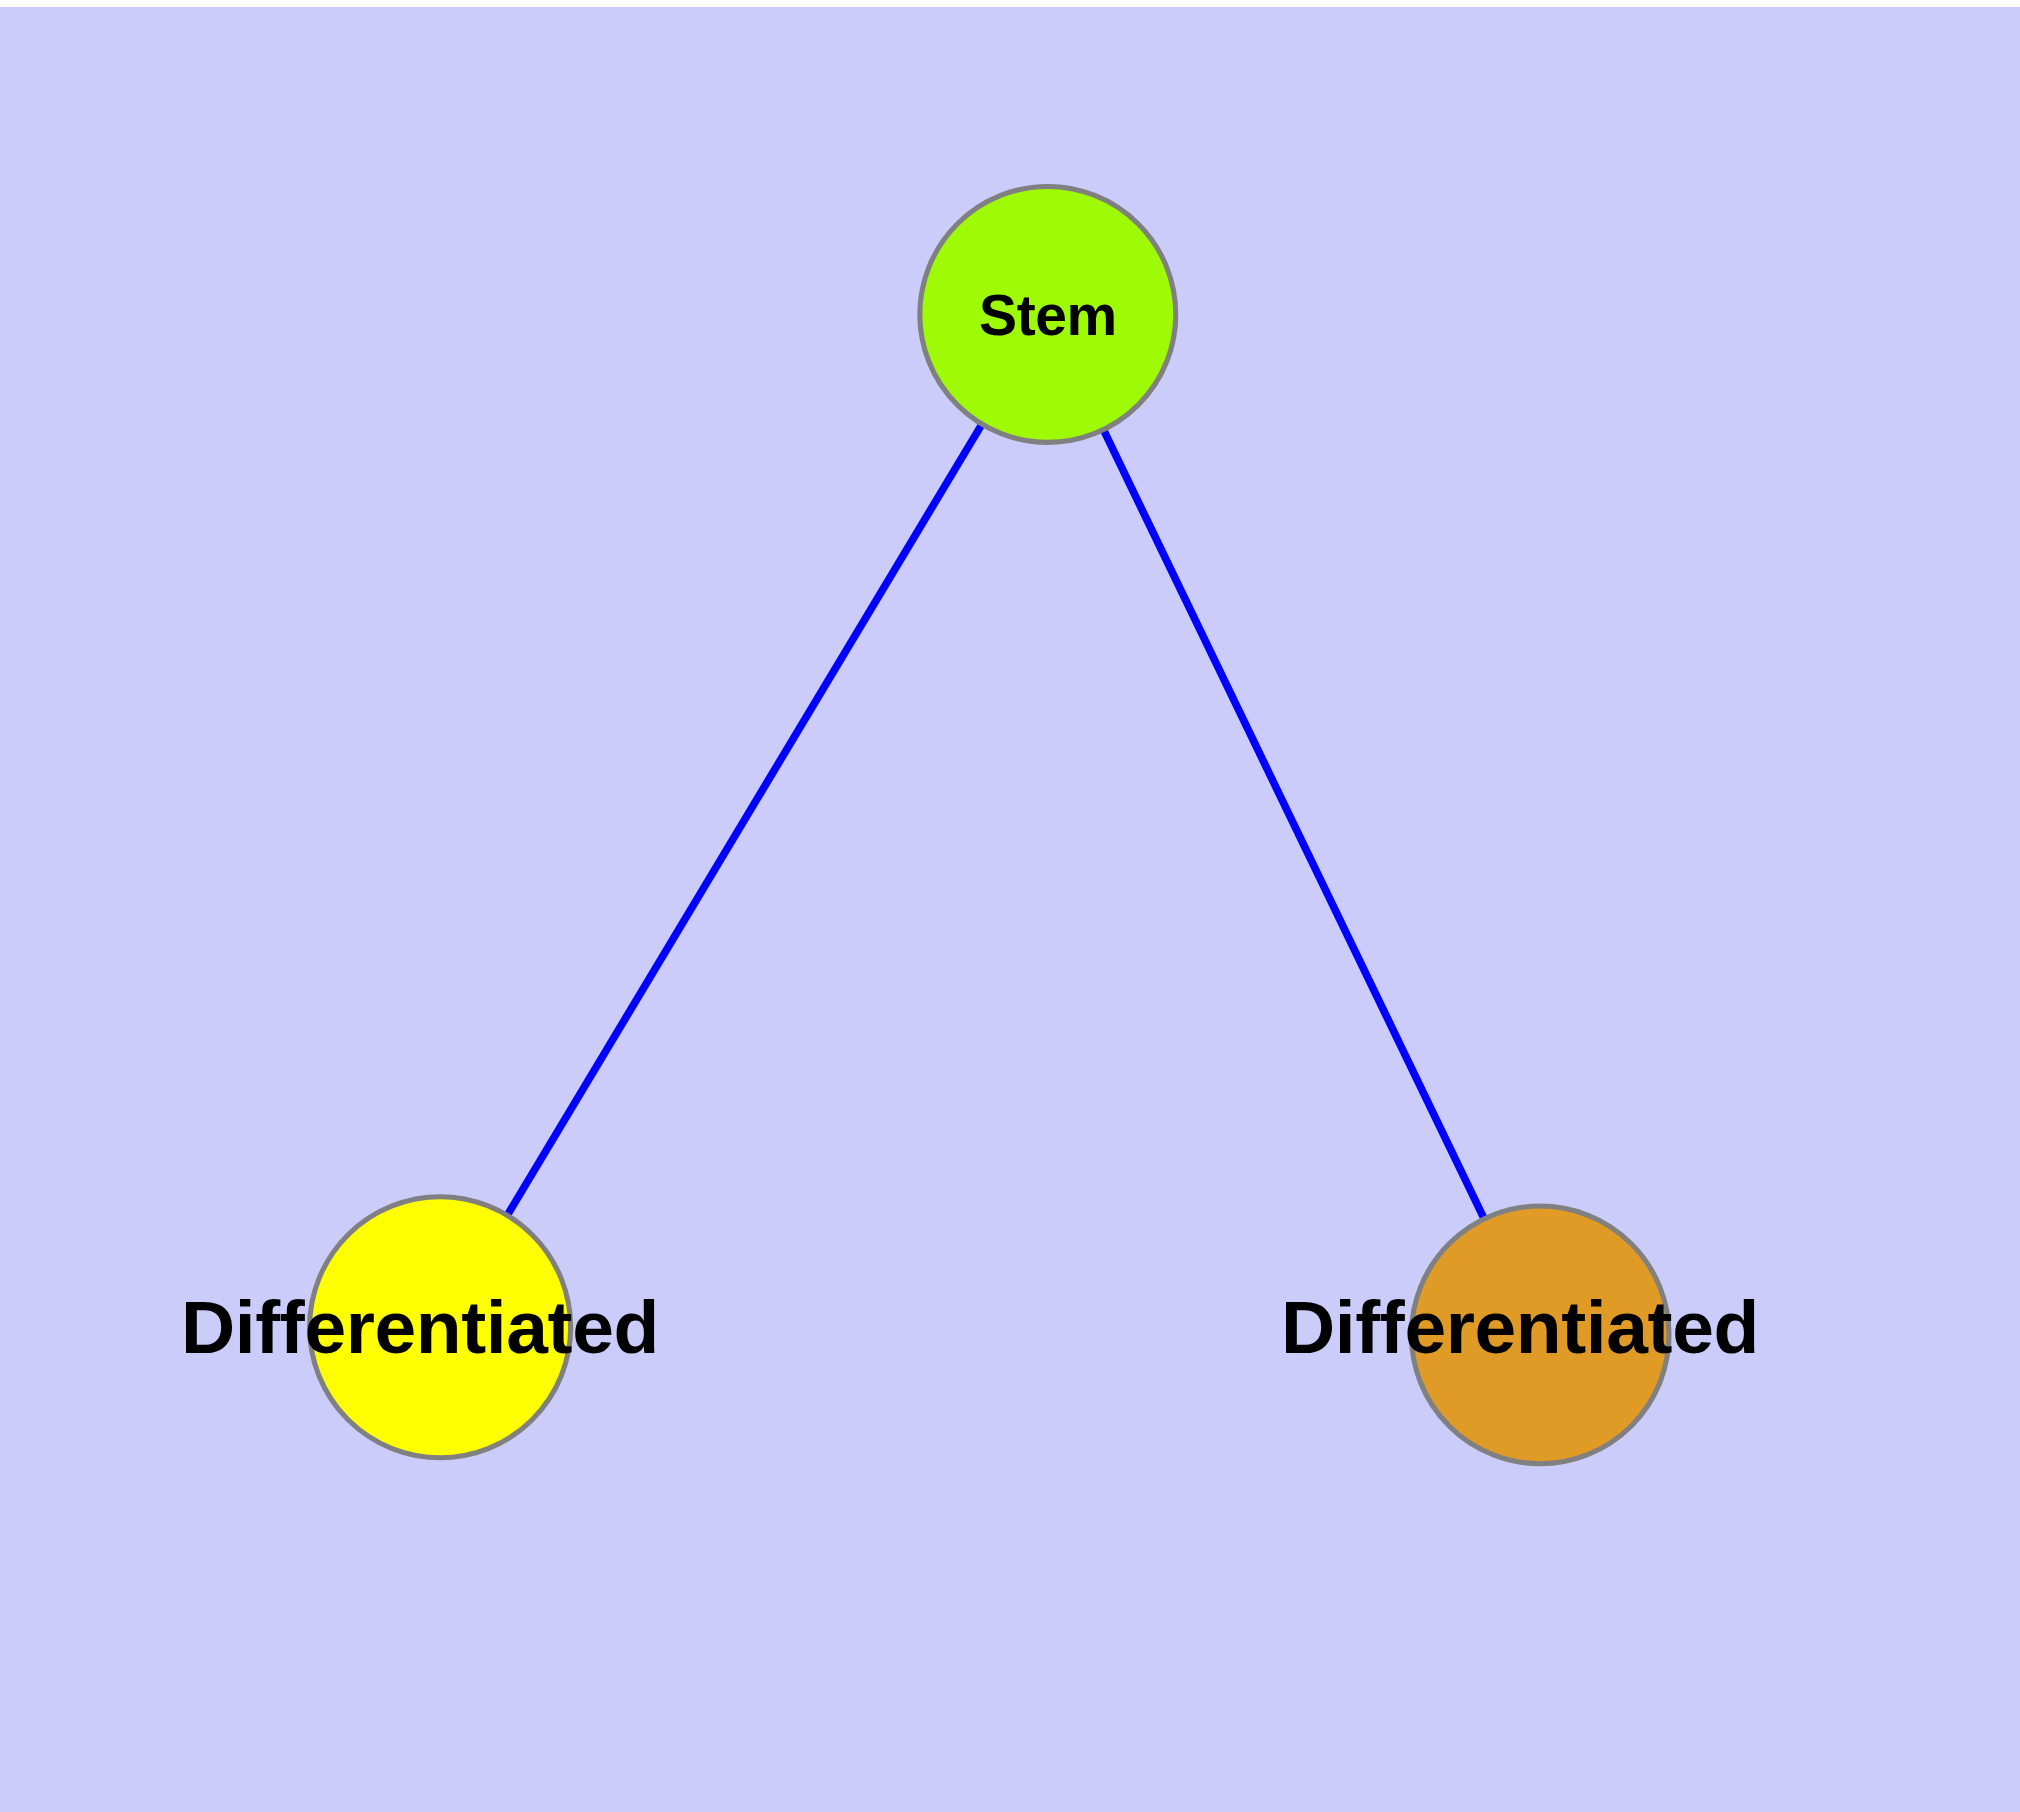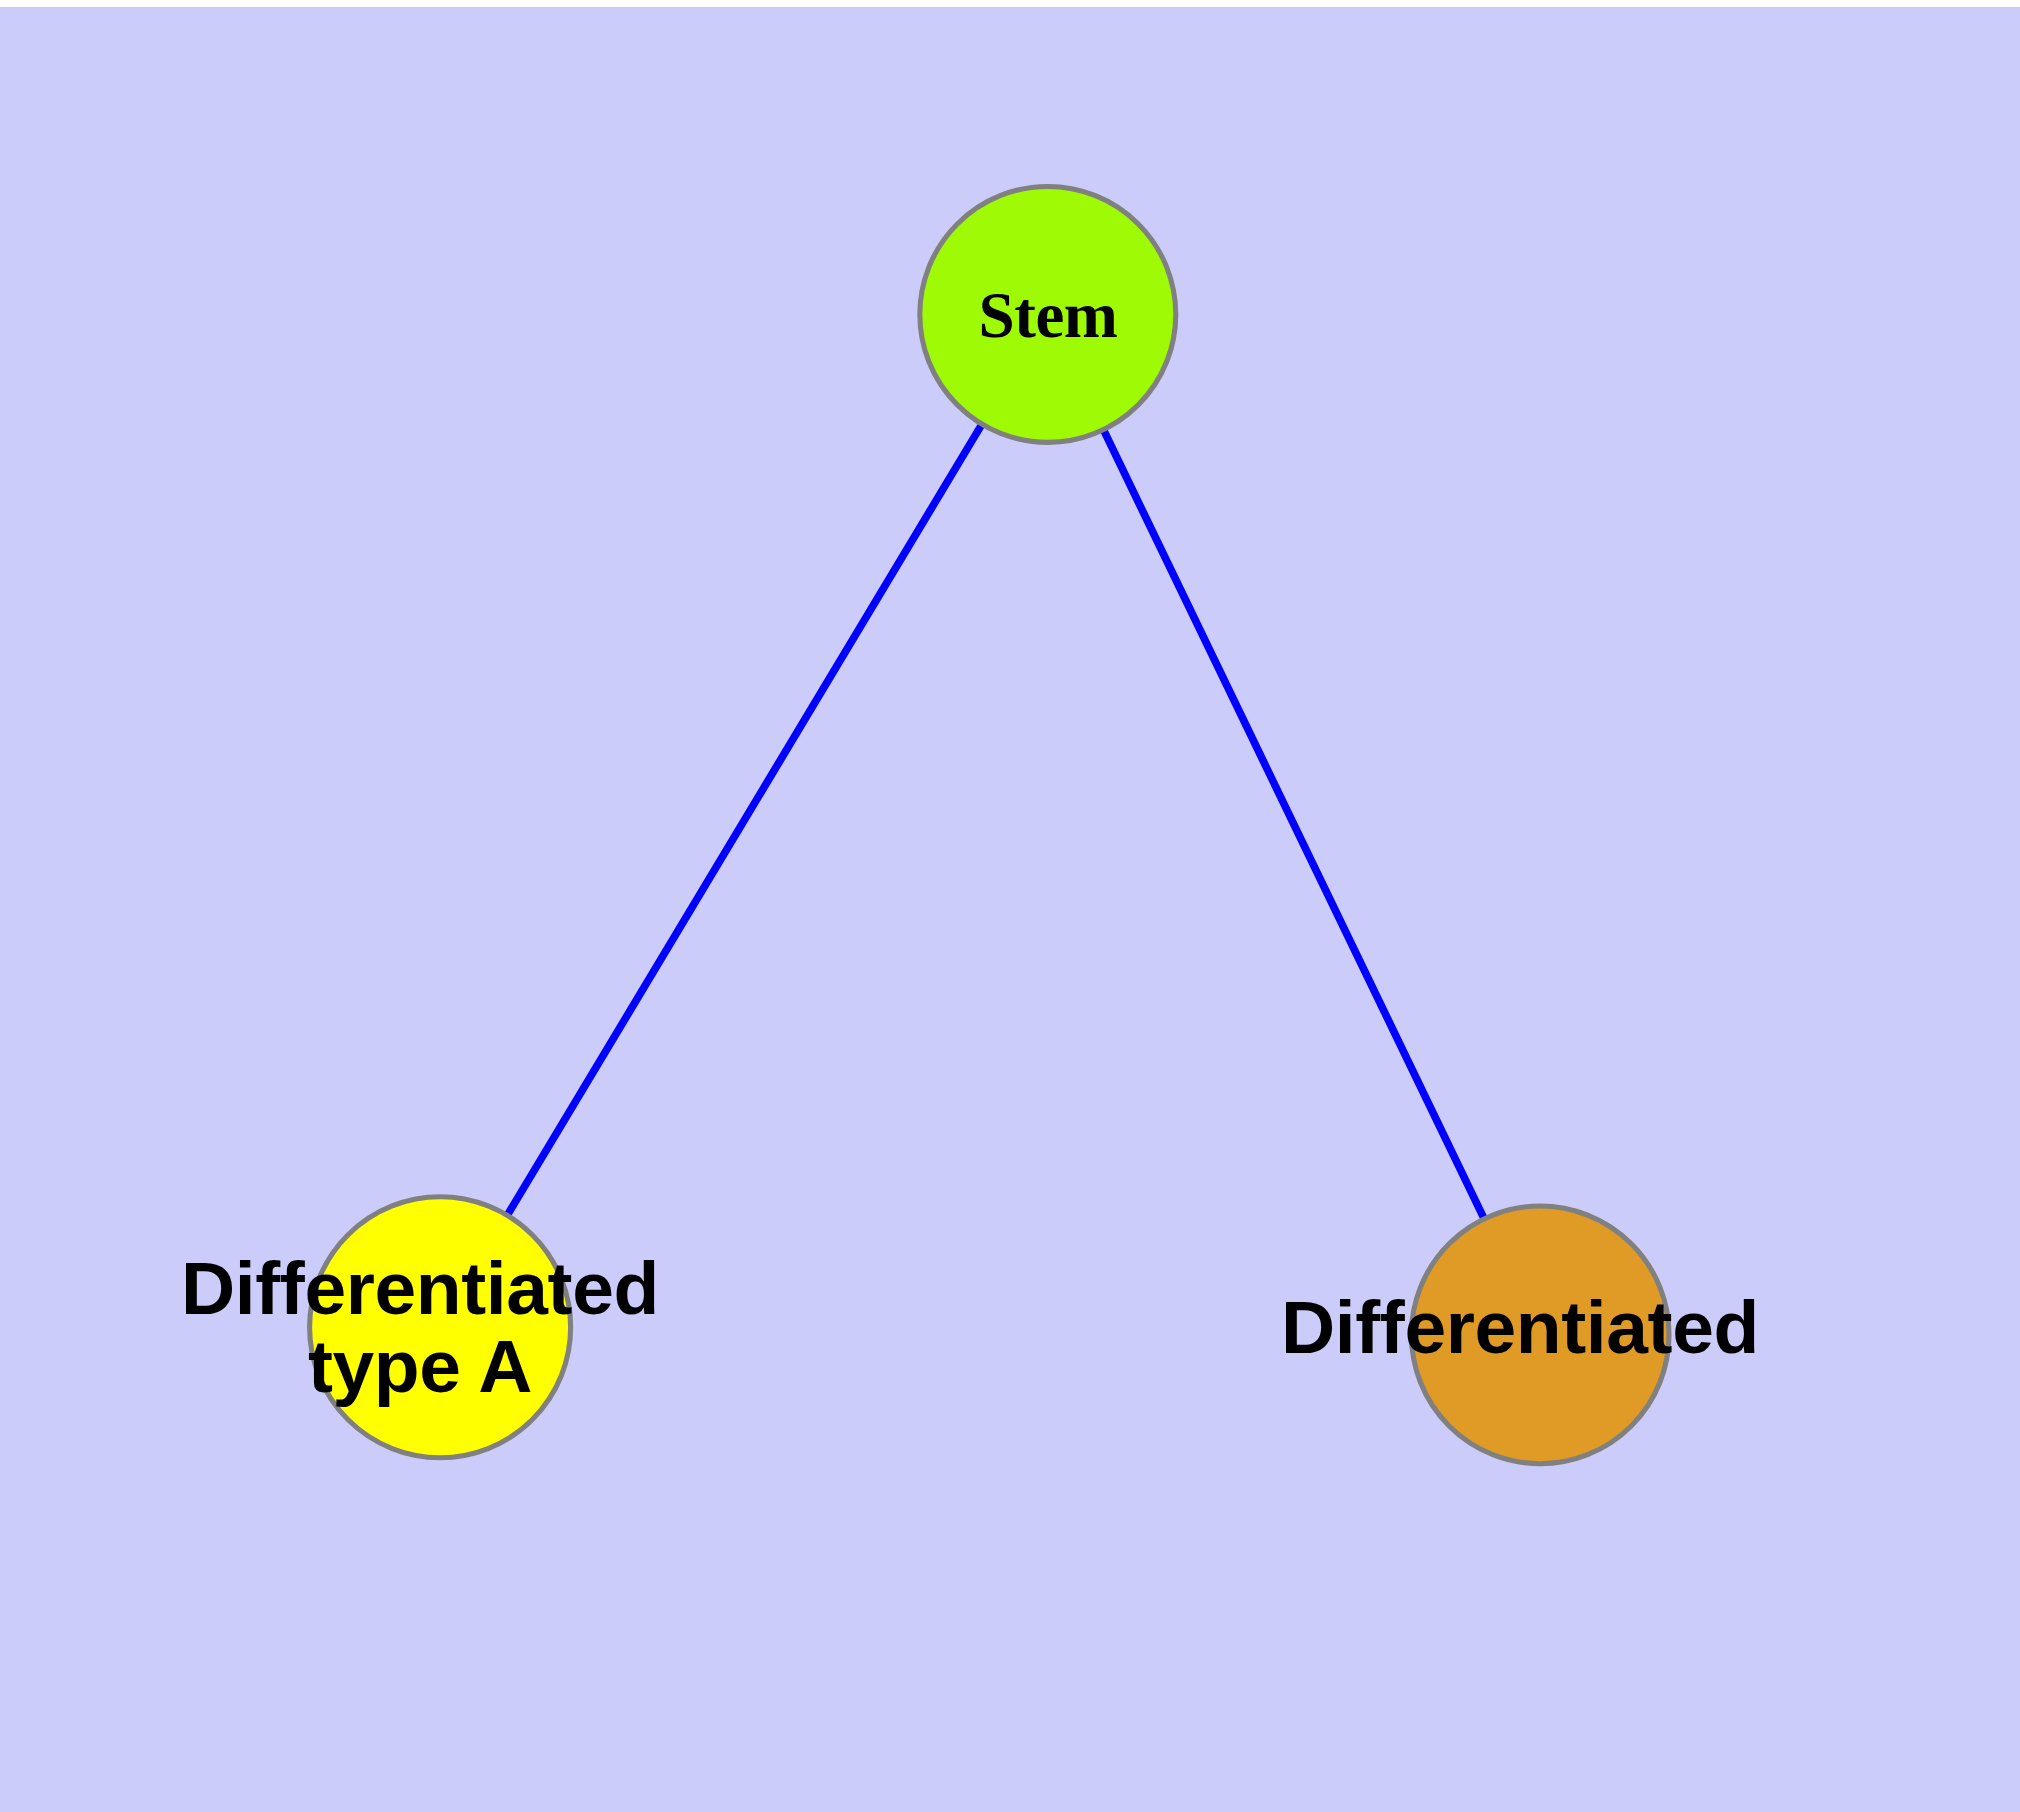--- a/index.html
+++ b/index.html
@@ -56,19 +56,19 @@
         <line x1="1302.4942022256014" y1="508.79521425064377" x2="1750.0711951454732" y2="1436.3041634339925" stroke="#0000ff" stroke-width="9" stroke-linecap="butt"></line>
       </g>
     <g id="nodes-group">
         <circle cx="1236" cy="371" r="151" fill="#9efa05" stroke="#808080" stroke-width="6"></circle>
         <circle cx="519" cy="1566" r="154" fill="#ffff00" stroke="#808080" stroke-width="6"></circle>
         <circle cx="1817" cy="1575" r="152" fill="#e09a26" stroke="#808080" stroke-width="6"></circle>
       </g>
   </svg>
 
   <div id="labels-layer">
-      <div class="node-label" style="left: 1048px; top: 316px; font-size: 65px; font-family: Liberation Serif, serif;"><div>Stem</div></div>
-      <div class="node-label" style="left: 420px; top: 1327px; font-size: 75px;"><div>Differentiated</div><div>type A</div></div>
+      <div class="node-label" style="left: 1048px; top: 316px; font-size: 57px;"><div>Stem</div></div>
+      <div class="node-label" style="left: 420px; top: 1327px; font-size: 75px;"><div>Differentiated</div></div>
       <div class="node-label" style="left: 1520px; top: 1327px; font-size: 75px;"><div>Differentiated</div></div>
     </div>
 
 </div>
 
 
 </body></html>

